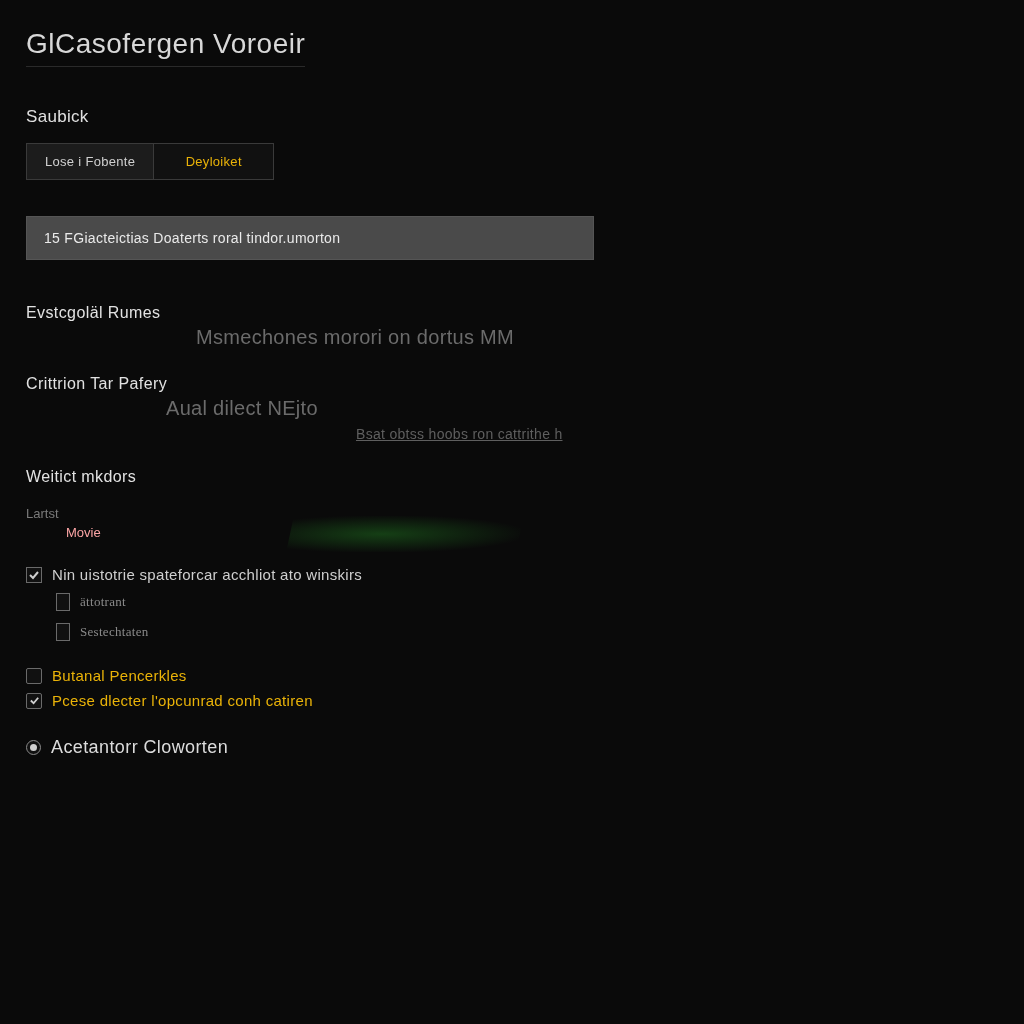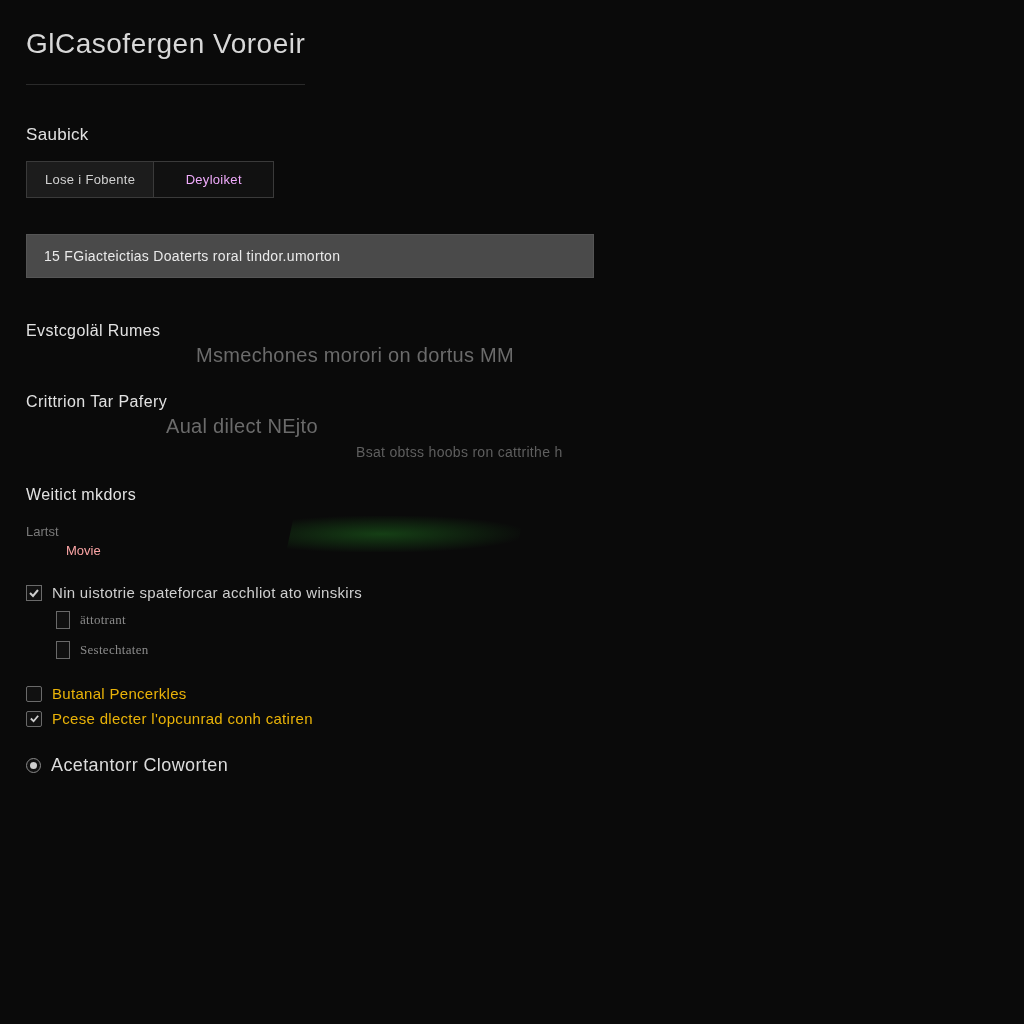--- a/index.html
+++ b/index.html
@@ -15,38 +15,38 @@
   .page {
     padding: 28px 26px;
   }
   .page-title {
     font-size: 28px;
     font-weight: 400;
     color: #d8d8d8;
     letter-spacing: .5px;
     margin-bottom: 40px;
     border-bottom: 1px solid #2a2a2a;
-    padding-bottom: 24px;
+    padding-bottom: 6px;
     display: inline-block;
   }
   .section-label {
     font-size: 17px;
     color: #e0e0e0;
     margin-bottom: 16px;
     letter-spacing: .3px;
   }
   .tab-row {
     display: flex;
     gap: 0;
     margin-bottom: 36px;
   }
   .tab {
     border: 1px solid #3a3a3a;
     background: #111111;
-    color: #f0abfc;
+    color: #eab308;
     font-size: 13px;
     padding: 10px 18px;
     min-width: 120px;
     text-align: center;
     cursor: pointer;
     letter-spacing: .3px;
   }
   .tab.active {
     background: #1c1c1c;
     color: #d0d0d0;
@@ -75,20 +75,21 @@
     margin-left: 170px;
     margin-top: -2px;
     letter-spacing: .3px;
   }
   .field-sub2 {
     font-size: 14px;
     color: #5f5f5f;
     margin-left: 330px;
     margin-top: 6px;
     letter-spacing: .3px;
+    text-decoration: underline;
   }
   .mini-label {
     font-size: 13px;
     color: #7a7a7a;
     margin-top: 20px;
   }
   .mini-val {
     font-size: 13px;
     color: #fca5a5;
     margin-left: 40px;

